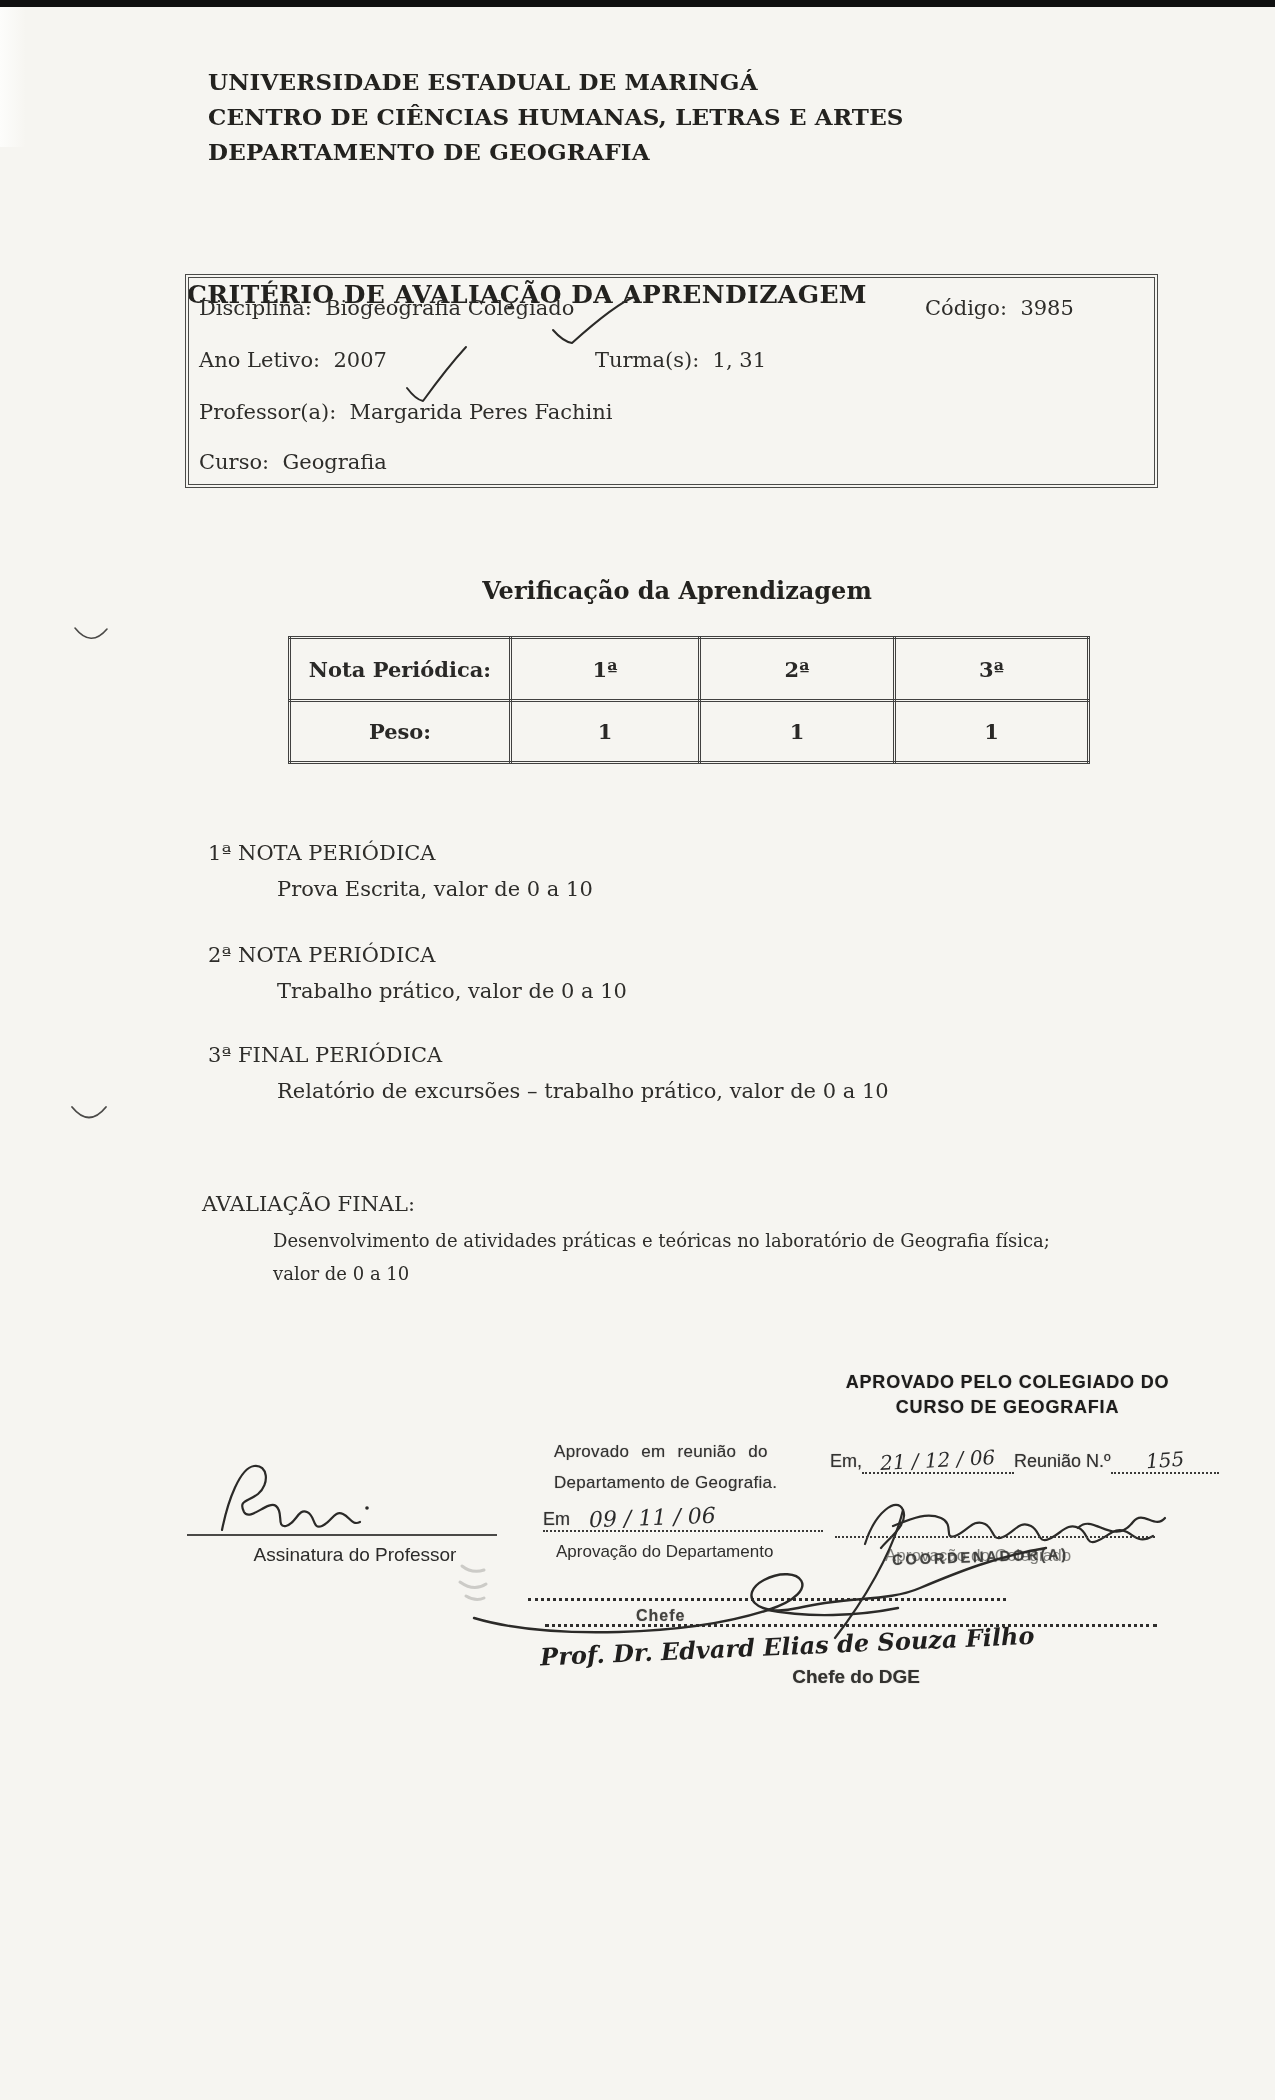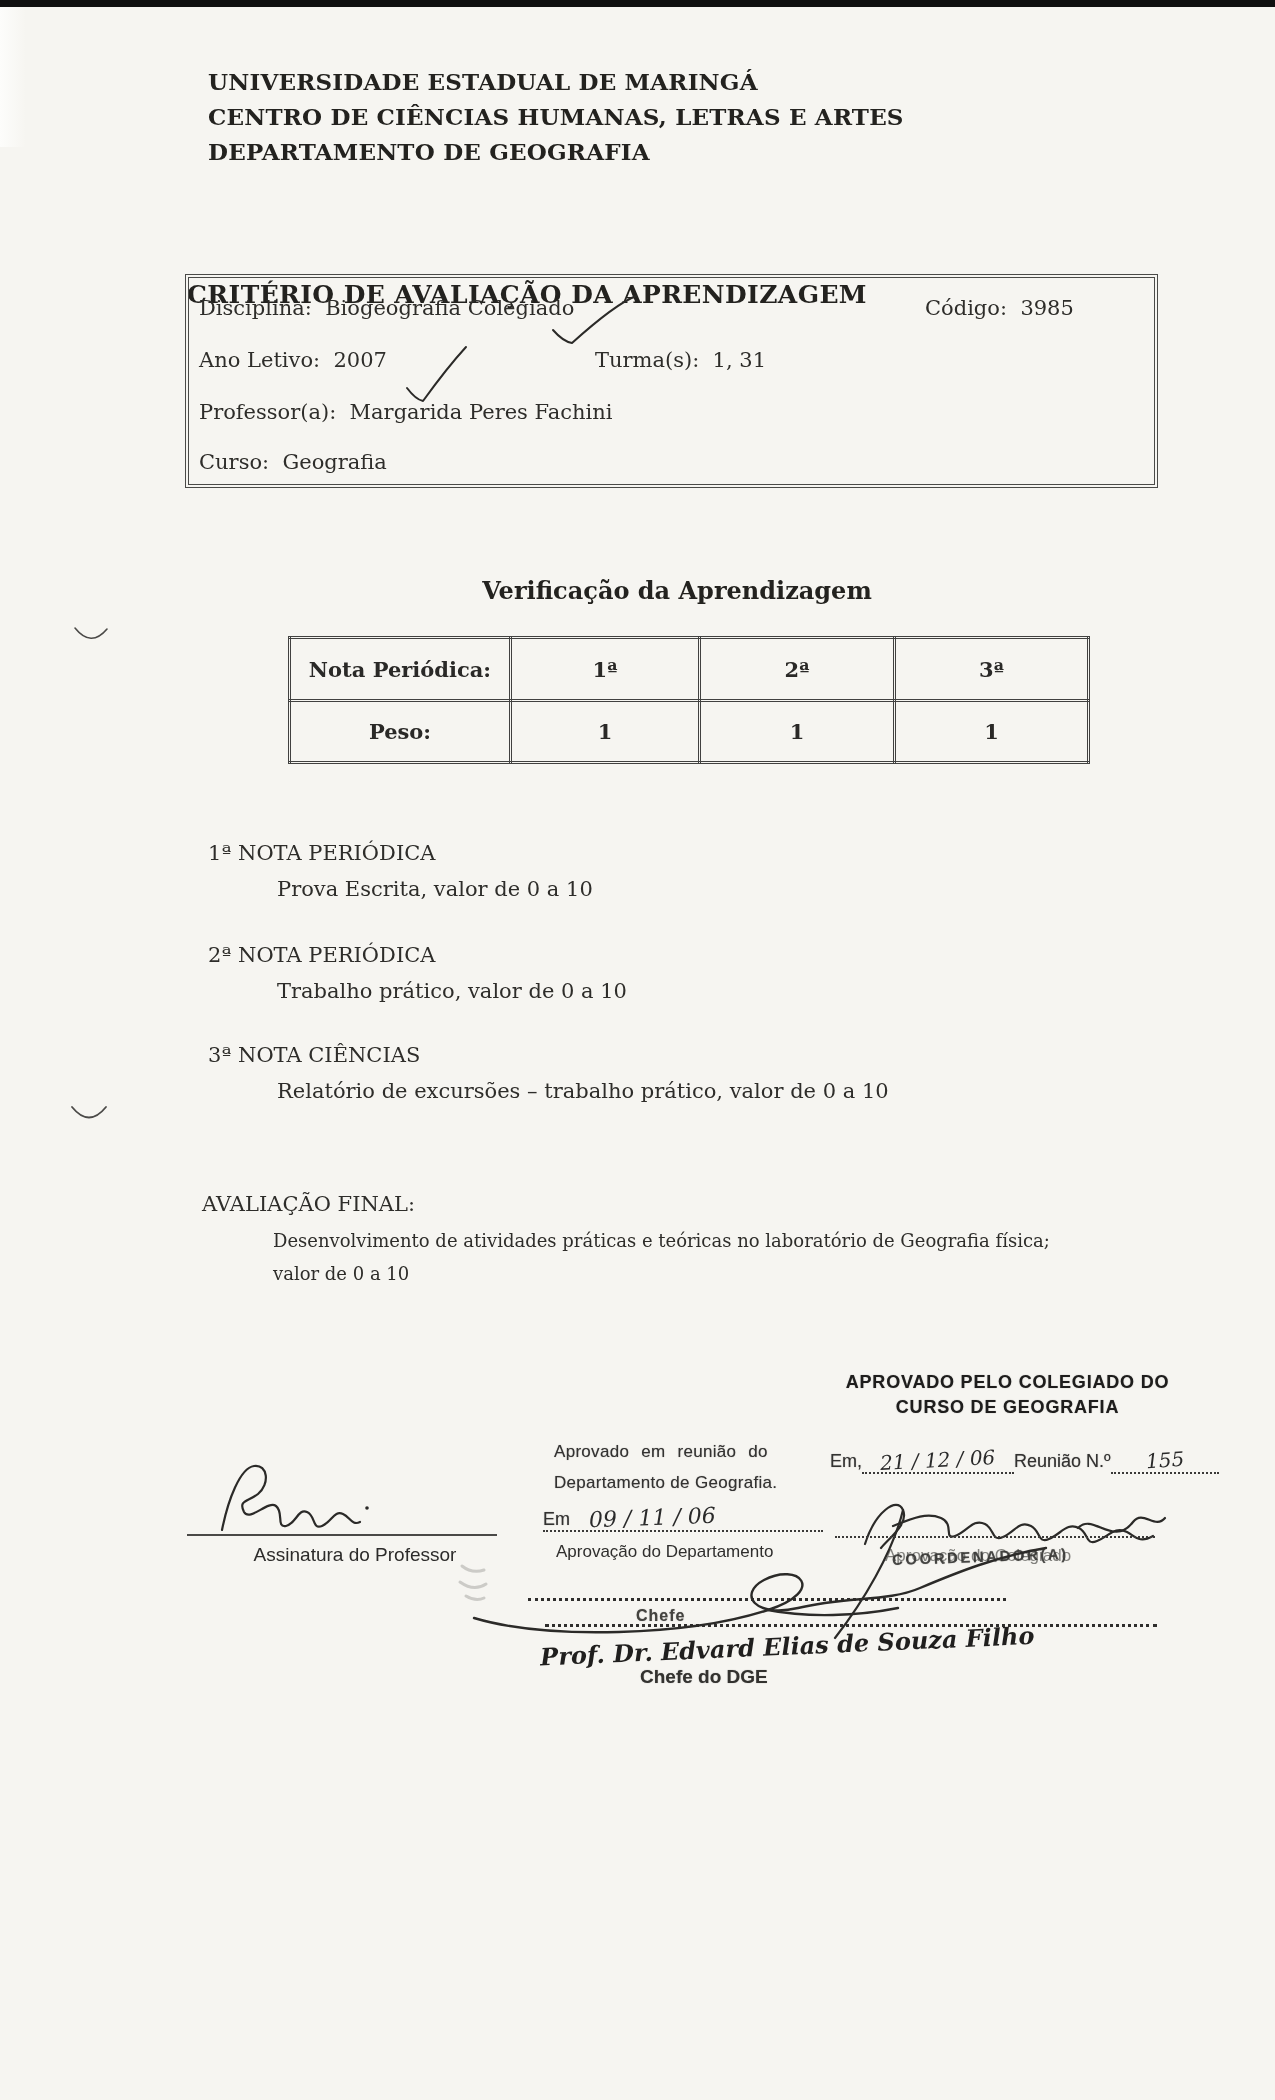--- a/index.html
+++ b/index.html
@@ -113,21 +113,21 @@
     </tr>
   </tbody>
     </table>
 
   <div class="abs typed sec-h" style="left:208px;top:841px;">1ª NOTA PERIÓDICA</div>
   <div class="abs typed sec-b" style="left:277px;top:877px;">Prova Escrita, valor de 0 a 10</div>
 
   <div class="abs typed sec-h" style="left:208px;top:943px;">2ª NOTA PERIÓDICA</div>
   <div class="abs typed sec-b" style="left:277px;top:979px;">Trabalho prático, valor de 0 a 10</div>
 
-  <div class="abs typed sec-h" style="left:208px;top:1043px;">3ª NOTA CIÊNCIAS</div>
+  <div class="abs typed sec-h" style="left:208px;top:1043px;">3ª FINAL PERIÓDICA</div>
   <div class="abs typed sec-b" style="left:277px;top:1079px;">Relatório de excursões – trabalho prático,  valor de 0 a 10</div>
 
   <div class="abs typed sec-h" style="left:202px;top:1192px;">AVALIAÇÃO FINAL:</div>
   <div class="abs typed final-b" style="left:273px;top:1224px;">
     <div>Desenvolvimento de atividades práticas e teóricas no laboratório de Geografia física;</div>
     <div>valor de 0 a 10</div>
   </div>
 
   <div class="abs stamp stamp-blur aprv" style="left:815px;top:1370px;width:385px;">
     <div>APROVADO PELO COLEGIADO DO</div>
@@ -171,15 +171,15 @@
   <div class="abs dotted" style="left:528px;top:1598px;width:478px;"></div>
   <div class="abs stamp stamp-blur" style="left:636px;top:1607px;font-size:16px;font-weight:bold;letter-spacing:1px;color:#44433f;">Chefe</div>
   <div class="abs dotted" style="left:545px;top:1624px;width:612px;"></div>
 
   <svg class="abs" style="left:468px;top:1544px;" width="585" height="108" viewBox="0 0 585 108">
     <path class="ink" style="stroke-width:2.4" d="M6,74 C80,96 220,92 300,66 C360,46 330,18 296,36 C270,50 286,74 330,64 C380,52 420,58 452,44 C490,28 530,12 578,4"></path>
     <path class="ink" style="stroke-width:2.4" d="M300,66 C340,74 390,72 430,64"></path>
   </svg>
 
   <div class="abs hand" style="left:540px;top:1632px;width:480px;text-align:center;font-weight:bold;font-size:24px;transform:rotate(-2.5deg);color:#201f1e;white-space:nowrap;">Prof. Dr. Edvard Elias de Souza Filho</div>
-  <div class="abs stamp stamp-blur" style="left:640px;top:1666px;width:280px;text-align:left;font-size:19px;font-weight:bold;color:#33322f;">Chefe do DGE</div>
+  <div class="abs stamp stamp-blur" style="left:640px;top:1666px;width:280px;text-align:right;font-size:19px;font-weight:bold;color:#33322f;">Chefe do DGE</div>
 
 </div>
 
 </body></html>

